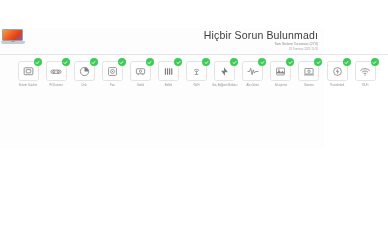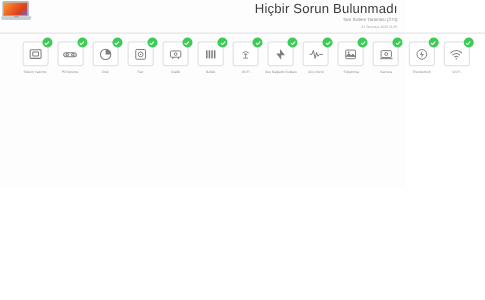--- a/index.html
+++ b/index.html
@@ -4,21 +4,21 @@
 <style>
   html,body{margin:0;padding:0;}
   body{
     width:388px;height:150px;
     background:#ffffff;
     font-family:"Liberation Sans","DejaVu Sans",sans-serif;
     overflow:hidden;
     position:relative;
     color:#4a4a4a;
   }
-  .app{width:324px;height:150px;position:relative;background:#fdfdfd;}
+  .app{width:324px;height:150px;position:relative;background:#fdfdfd;margin-top:28px;}
 
   
   .header{
     position:relative;
     height:26px;
     padding:2px 6px 0 2px;
     box-sizing:border-box;
   }
   .logo{
     position:absolute;left:1px;top:1px;

